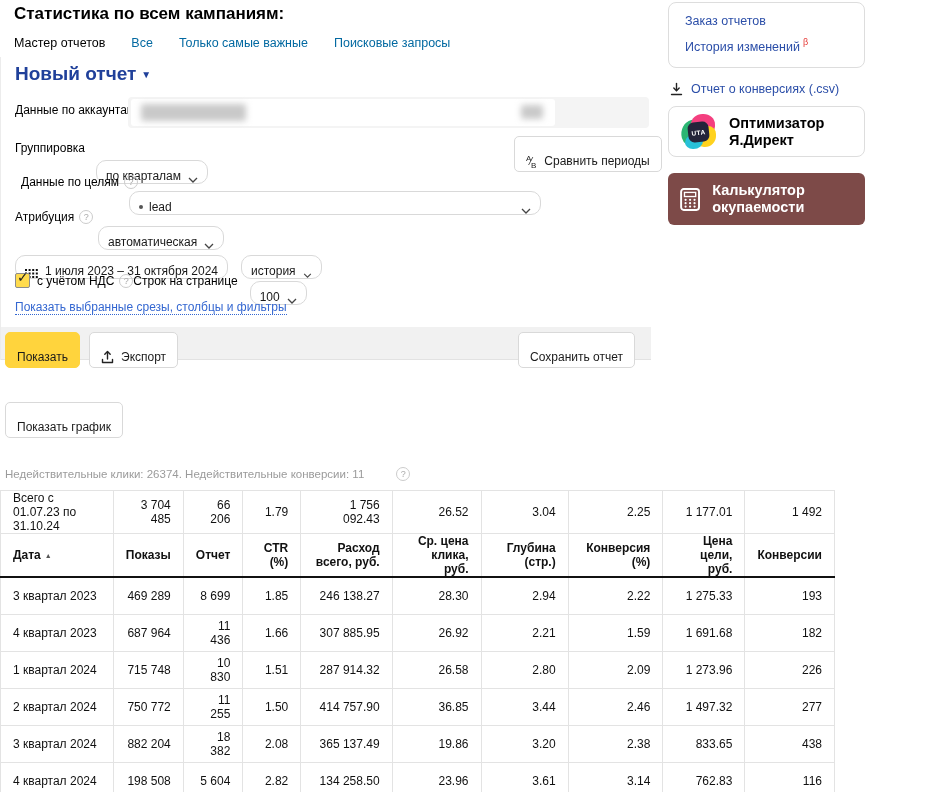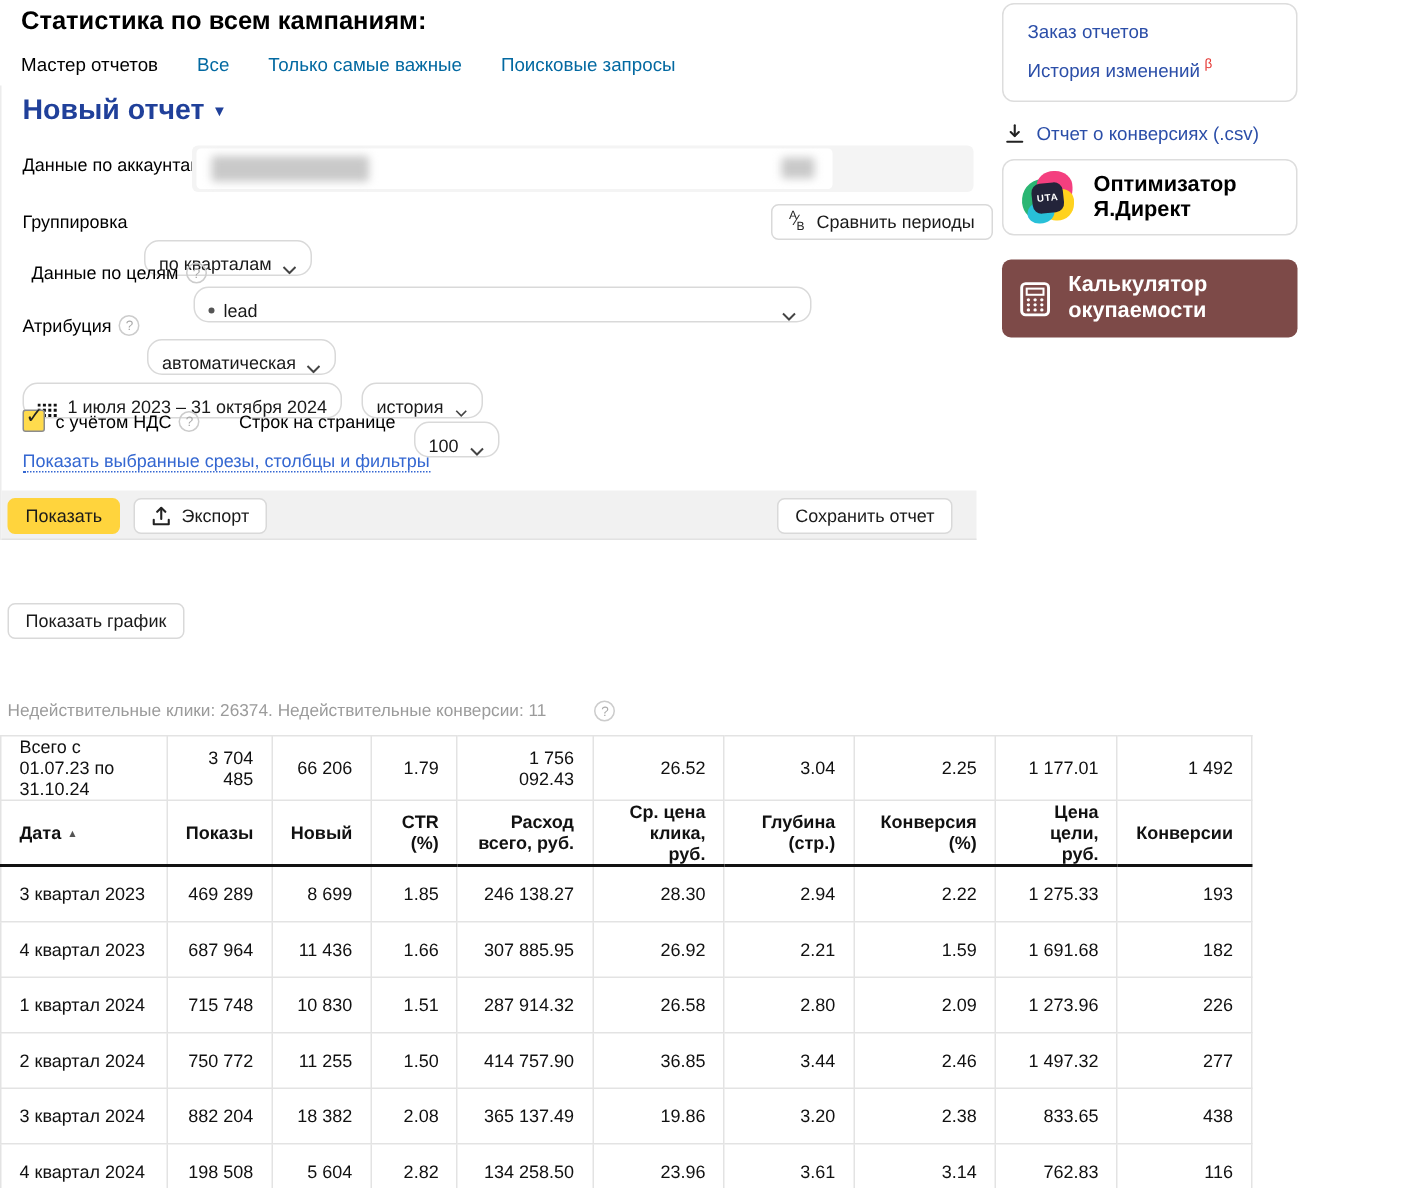--- a/index.html
+++ b/index.html
@@ -22,21 +22,21 @@
   .row-abs { position:absolute; display:flex; align-items:center; }
 
   .accounts-strip { position:absolute; left:127px; top:40px; width:521px; height:31px;
     background:#f4f4f4; border-radius:4px; }
   .accounts-input { position:absolute; left:3px; top:2px; width:424px; height:27px;
     background:#fff; border-radius:3px; }
   .blur-block { position:absolute; background:#c9c9c9; filter:blur(3px); border-radius:2px; }
 
   .dd { display:inline-flex; align-items:flex-end; gap:7px; height:24px; padding:0 9px;
     border:1px solid #d9d9d9; border-radius:10px; background:#fff; font-size:12px; cursor:pointer; white-space:nowrap;margin-top:24px; }
-  .btn { display:inline-flex; align-items:flex-end; gap:7px; height:24px; padding:4px 11px;
+  .btn { display:inline-flex; align-items:flex-start; gap:7px; height:24px; padding:17px 11px;
     border:1px solid #d9d9d9; border-radius:5px; background:#fff; font-size:12px; cursor:pointer; white-space:nowrap; }
   .btn-yellow { background:#ffd43d; border-color:#ffd43d; font-size:12px; }
   .help { display:inline-flex; align-items:center; justify-content:center; width:14px; height:14px;
     border:1px solid #ccc; border-radius:50%; color:#aaa; font-size:9px; margin-left:5px; cursor:pointer; }
   .goal-dot { display:inline-block; width:4px; height:4px; border-radius:50%; background:#555; margin-right:6px; }
   .dd-wide { width:412px; justify-content:space-between; }
   .ab-icon { font-size:10px; color:#222; letter-spacing:-1px; margin-right:2px; }
   .ab-icon sup { font-size:8px; } .ab-icon sub { font-size:8px; }
 
   .checkbox { width:15px; height:15px; background:#ffdb4d; border:1px solid #8c8c8c; border-radius:2px;
@@ -193,21 +193,21 @@
           </svg>
       </div>
     </div>
 
     <div class="row-abs" style="left:14px; top:211px; height:25px;">
       <span class="checkbox">
           <span class="mark">✓</span>
         </span>
       <span class="flabel" style="margin-left:7px;">с учётом НДС</span>
       <span class="help">?</span>
-      <span class="flabel" style="margin-left:26px;">Строк на странице</span>
+      <span class="flabel" style="">Строк на странице</span>
       <div class="dd" style="margin-left:12px;">
         <span>100</span>
         <svg class="chev" width="10" height="6" viewBox="0 0 10 6">
             <path d="M1 1 L5 5 L9 1"></path>
           </svg>
       </div>
     </div>
 
     <div class="row-abs" style="left:14px; top:243px;">
       <span class="dotted-link">Показать выбранные срезы, столбцы и фильтры</span>
@@ -312,21 +312,21 @@
           <td class="num">1 756 092.43</td>
           <td class="num">26.52</td>
           <td class="num">3.04</td>
           <td class="num">2.25</td>
           <td class="num">1 177.01</td>
           <td class="num">1 492</td>
         </tr>
         <tr class="header-tr">
           <th><span>Дата</span><span class="sort-asc">▲</span></th>
           <th><span>Показы</span></th>
-          <th><span>Новый</span></th>
+          <th><span>Отчет</span></th>
           <th><span>CTR (%)</span></th>
           <th><span>Расход всего, руб.</span></th>
           <th><span>Ср. цена клика, руб.</span></th>
           <th><span>Глубина (стр.)</span></th>
           <th><span>Конверсия (%)</span></th>
           <th><span>Цена цели, руб.</span></th>
           <th><span>Конверсии</span></th>
         </tr>
         <tr class="data-tr">
           <td>3 квартал 2023</td>

